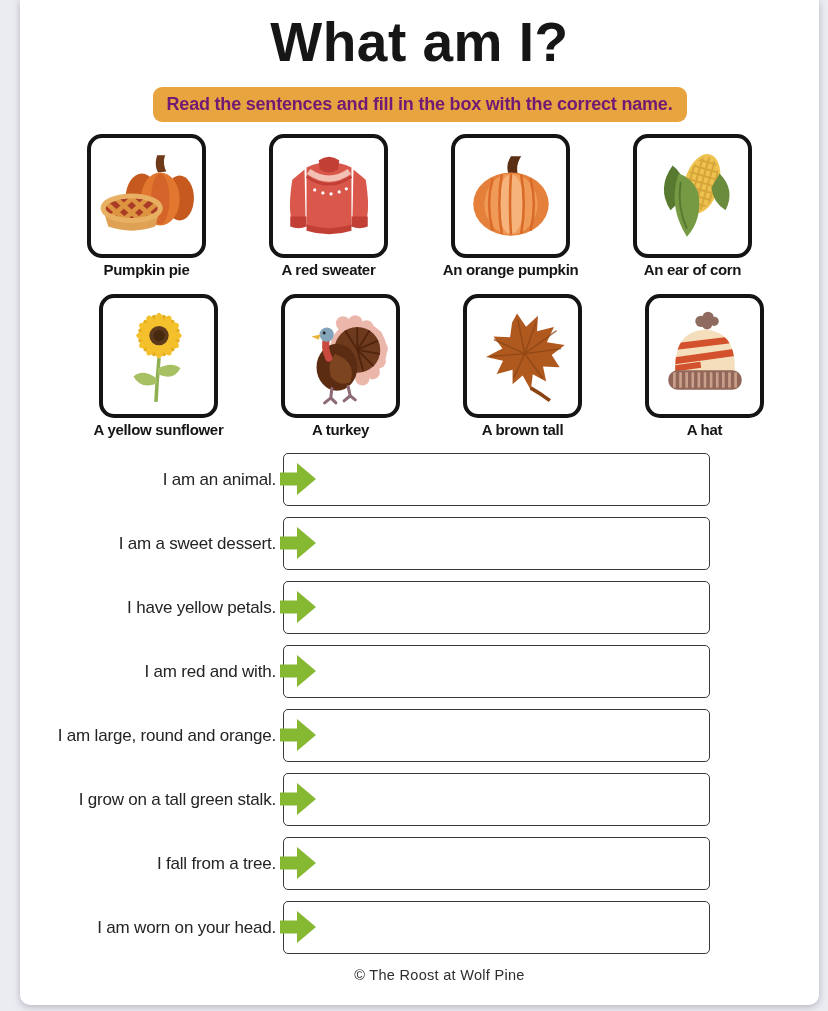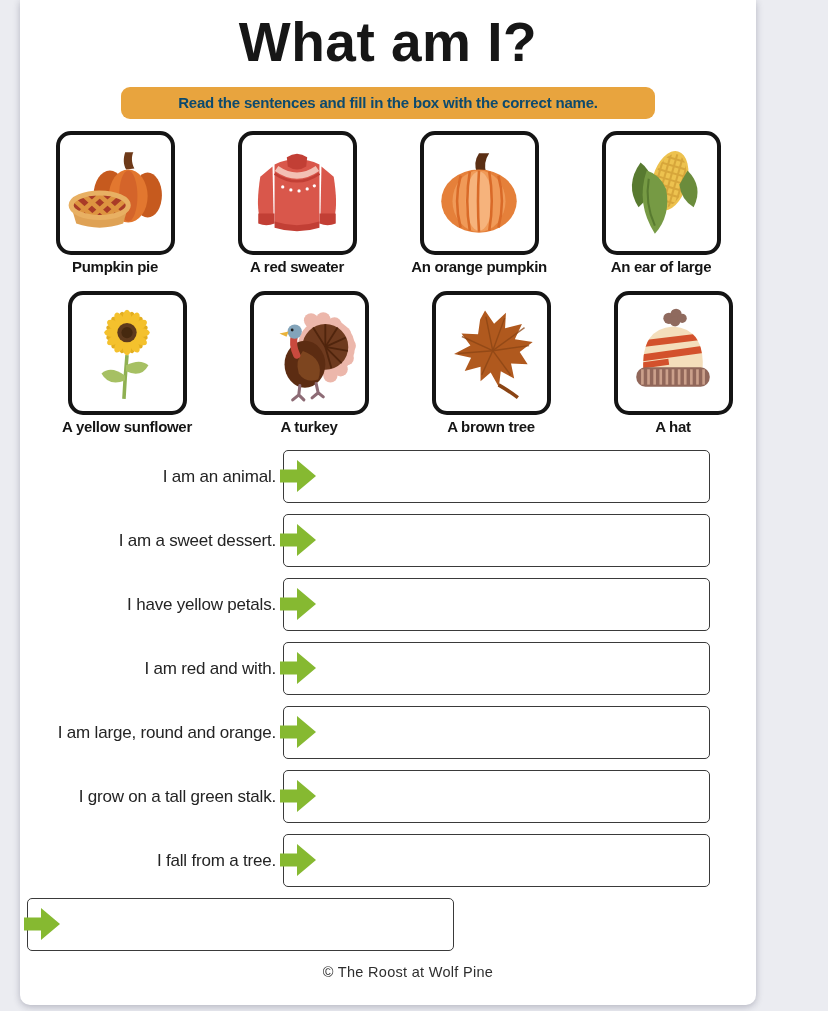--- a/index.html
+++ b/index.html
@@ -4,40 +4,40 @@
 <style>
   html,body { margin:0; padding:0; }
   body {
     width:828px; height:1011px;
     background: var(--page-bg, #ebecf1);
     font-family: "Liberation Sans", sans-serif;
     position:relative; overflow:hidden;
   }
   .sheet {
     position:absolute; left:20px; top:0;
-    width:736px; height:1005px;
+    width:799px; height:1005px;
     background:#ffffff;
     box-shadow:0 2px 7px rgba(40,40,70,.28);
     border-radius:0 0 10px 10px;
     overflow:hidden;
   }
   .title {
     margin:0; padding-top:10px; height:70px;
     text-align:center;
     font-size:55px; font-weight:bold; color:#161616;
     letter-spacing:.5px;
   }
   .banner {
     width:534px; margin:7px auto 0;
     background: var(--banner-bg, #e8a43e);
     border-radius:9px; text-align:center;
     padding:7px 4px; box-sizing:border-box;
   }
   .banner span {
-    font-weight:bold; font-size:15px; color:#0c4a6e; letter-spacing:-0.2px;
+    font-weight:bold; font-size:18px; color:#701a75; letter-spacing:-0.2px;
     white-space:nowrap;
   }
   .cards-row { display:flex; justify-content:center; margin-top:12px;gap:32px; }
   .cards-row.second { margin-top:16px;padding-left:24px; }
   .card-cell { width:150px; display:flex; flex-direction:column; align-items:center; }
   .card-frame {
     width:119px; height:124px;
     border:4.5px solid var(--card-border, #141414);
     border-radius:15px; background:#fff; box-sizing:border-box;
     display:flex; align-items:center; justify-content:center;
@@ -180,21 +180,21 @@
                   <path d="M42 58 H74"></path>
               </g>
             </g>
             <path d="M30 20 Q14 42 28 64 Q40 54 42 38 Q38 26 30 20 Z" fill="#587a30"></path>
             <path d="M76 28 Q92 44 82 64 Q70 57 68 42 Z" fill="#6b8c3c"></path>
             <path d="M36 28 Q25 60 44 90 Q60 72 55 46 Q49 32 36 28 Z" fill="#769a44"></path>
             <path d="M38 36 Q34 60 44 82" stroke="#587a30" stroke-width="2" fill="none"></path>
           </svg>
         </span>
       </div>
-      <div class="card-label">An ear of large</div>
+      <div class="card-label">An ear of corn</div>
     </div>
   </div>
 
   <div class="cards-row second">
 
     <div class="card-cell">
       <div class="card-frame">
         <span>
           <svg viewBox="0 0 100 100">
             <path d="M50 52 Q48 75 47 95" stroke="#8fb052" stroke-width="3.5" fill="none"></path>
@@ -294,21 +294,21 @@
                 <path d="M52 48 L88 48"></path>
                   <path d="M52 48 L24 30"></path>
                   <path d="M52 48 L18 46"></path>
                 <path d="M52 48 L38 70"></path>
                   <path d="M52 48 L66 74"></path>
               </g>
             </g>
           </svg>
         </span>
       </div>
-      <div class="card-label">A brown tree</div>
+      <div class="card-label">A brown tall</div>
     </div>
 
     <div class="card-cell">
       <div class="card-frame">
         <span>
           <svg viewBox="0 0 100 100">
             <g fill="#8f6a5e">
               <circle cx="46" cy="16" r="5.5"></circle>
                 <circle cx="53" cy="12" r="5.5"></circle>
               <circle cx="52" cy="19" r="5"></circle>
@@ -410,20 +410,21 @@
       <div class="q-label">I fall from a tree.</div>
       <div class="q-wrap">
         <svg class="arrow" viewBox="0 0 38 38">
             <polygon points="0,12.5 17,12.5 17,3 36,19 17,35 17,25.5 0,25.5" fill="#86b931"></polygon>
           </svg>
         <input class="answer-box" style="">
       </div>
     </div>
 
     <div class="q-row">
+      <div class="q-label">I am worn on your head.</div>
       <div class="q-wrap">
         <svg class="arrow" viewBox="0 0 38 38">
             <polygon points="0,12.5 17,12.5 17,3 36,19 17,35 17,25.5 0,25.5" fill="#86b931"></polygon>
           </svg>
         <input class="answer-box" style="">
       </div>
     </div>
   </div>
 
   <div class="footer">© The Roost at Wolf Pine</div>

